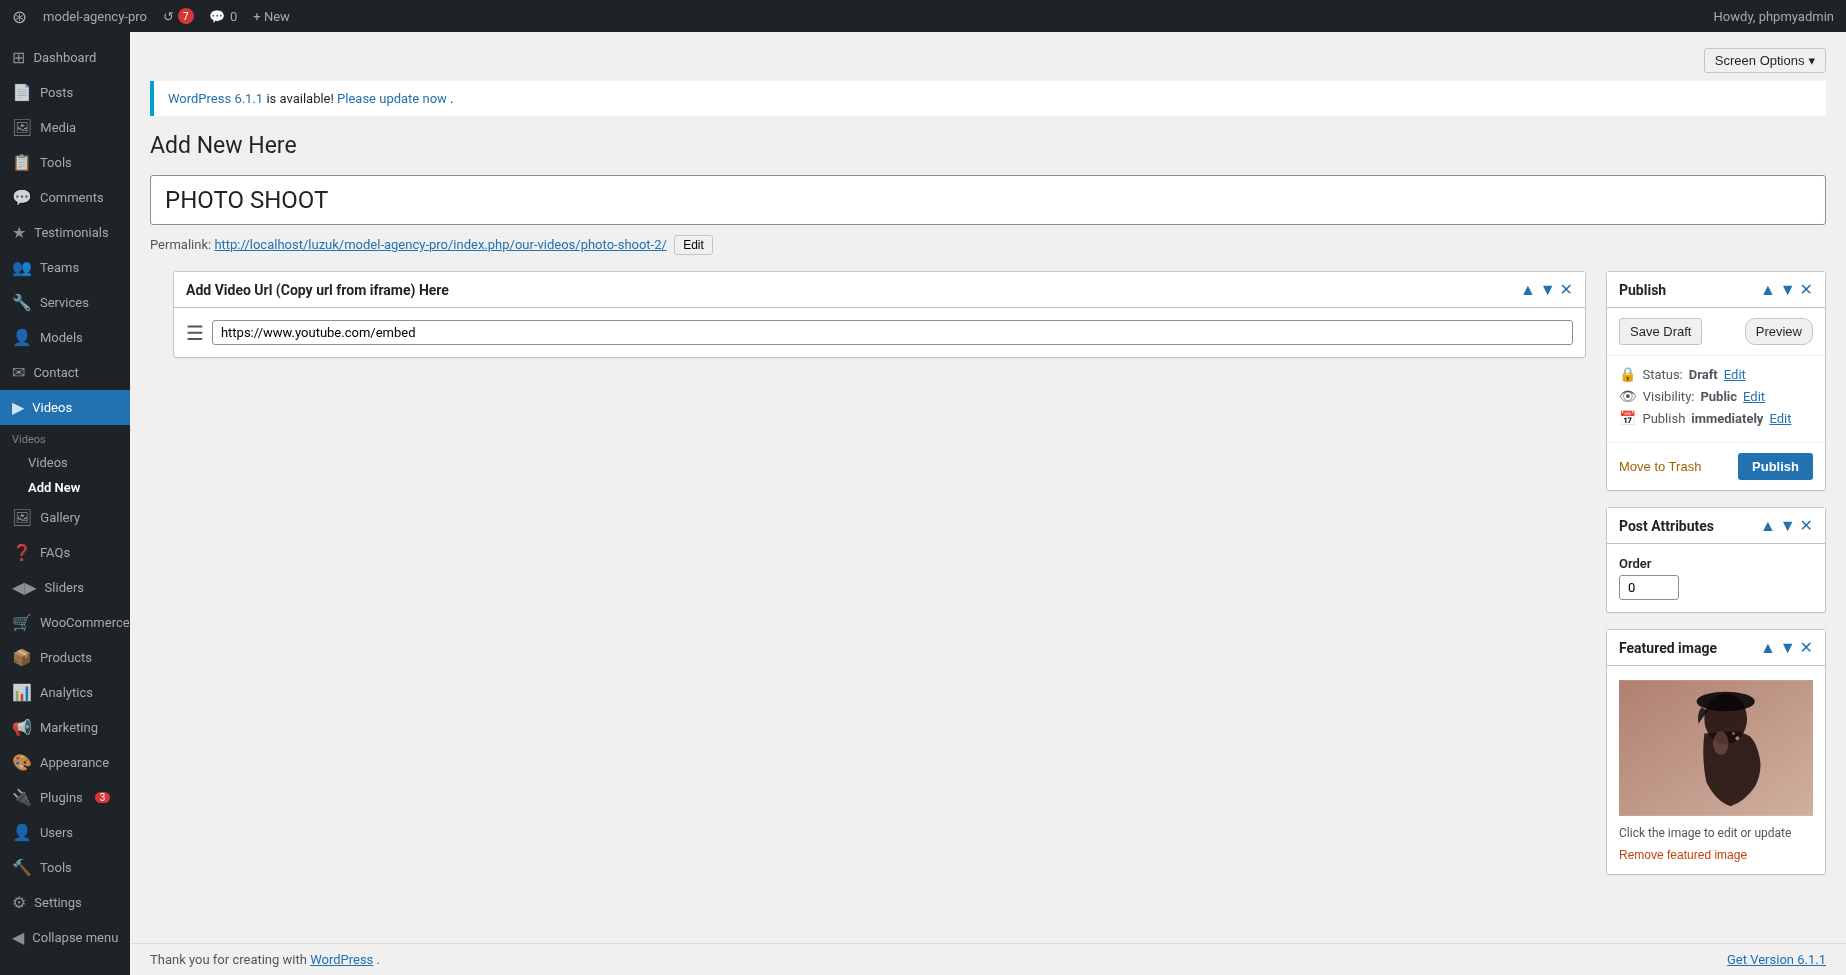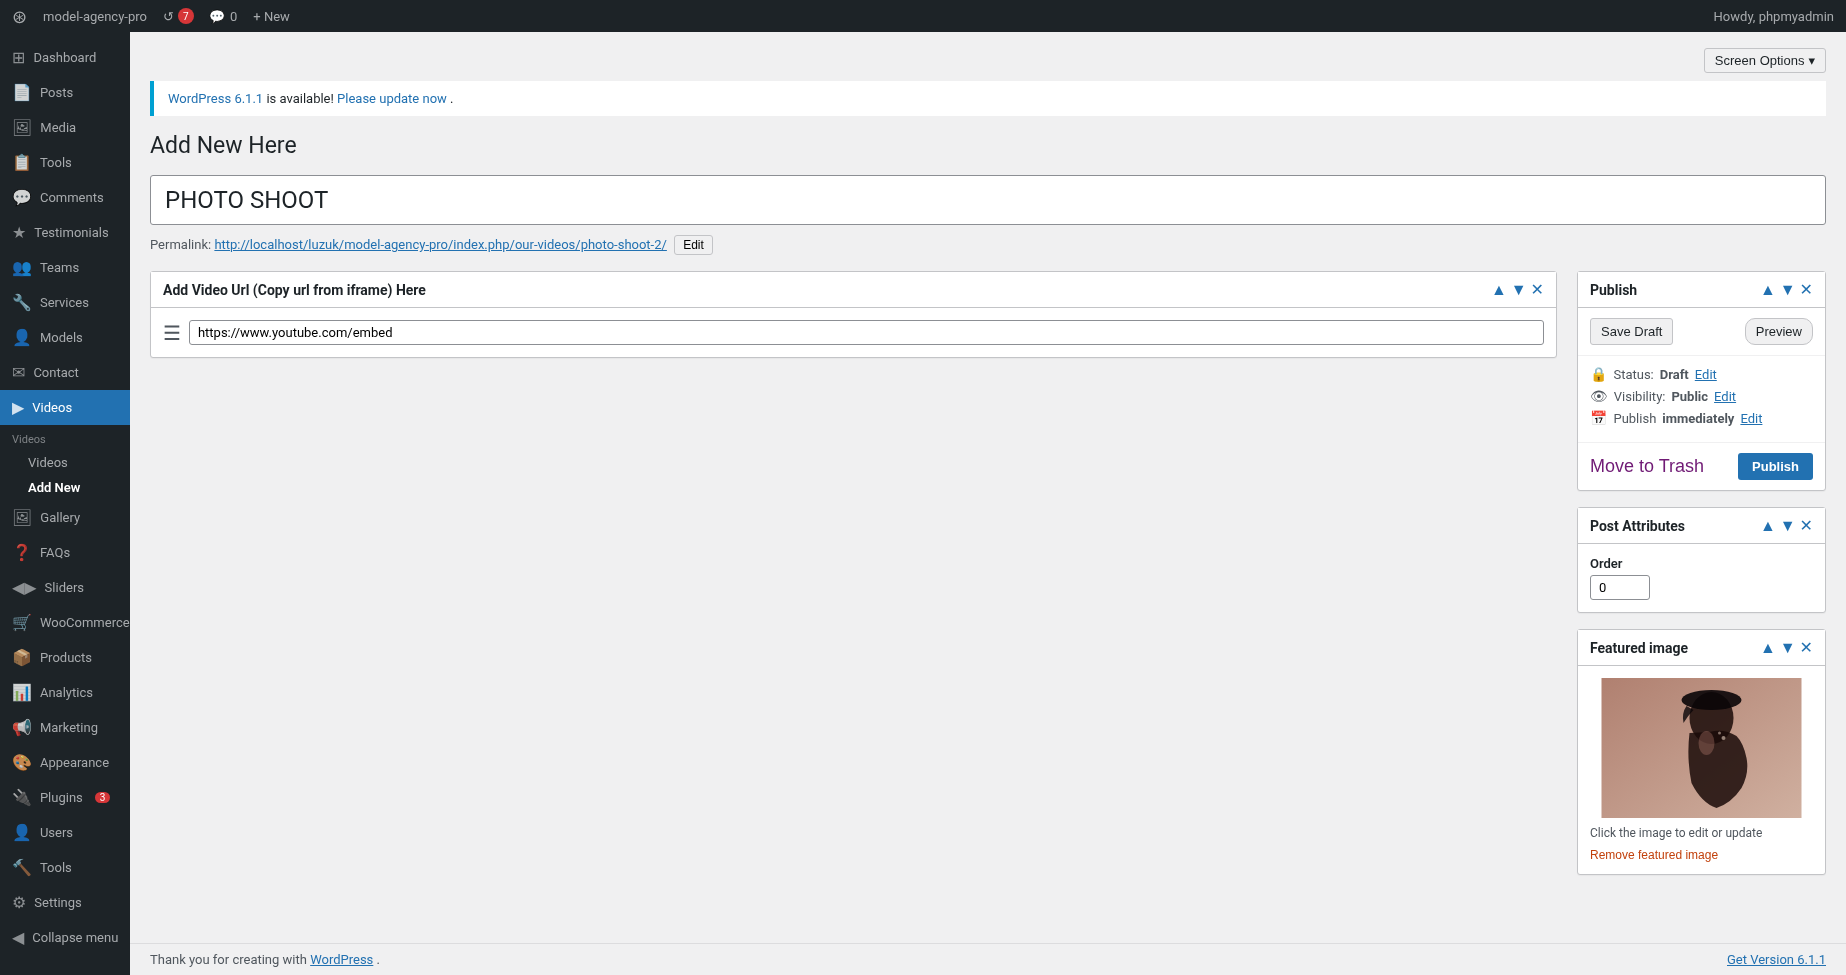--- a/index.html
+++ b/index.html
@@ -137,22 +137,22 @@
       border: 1px solid #c3c4c7;
       border-radius: 3px;
       padding: 2px 8px;
       font-size: 12px;
       cursor: pointer;
       margin-left: 4px;
     }
 
     
     .content-columns { display: flex; gap: 20px; align-items: flex-start; }
-    .content-main { flex: 1; }
-    .content-sidebar { width: 249px; flex-shrink: 0; }
+    .content-main { flex: 1; margin-left: 23px; }
+    .content-sidebar { width: 220px; flex-shrink: 0; }
 
     
     .metabox {
       background: #fff;
       border: 1px solid #c3c4c7;
       border-radius: 3px;
       margin-bottom: 16px;
       box-shadow: 0 1px 1px rgba(0,0,0,.04);
     }
     .metabox-header {
@@ -220,21 +220,21 @@
     .publish-info-row { display: flex; align-items: center; gap: 6px; margin-bottom: 6px; }
     .publish-info-row .info-icon { font-size: 14px; color: #50575e; }
     .publish-info-row a { color: #2271b1; }
     .publish-footer {
       display: flex;
       align-items: center;
       justify-content: space-between;
       padding: 10px 12px;
       border-top: 1px solid #f0f0f1;
     }
-    .btn-trash { color: #701a75; background: none; border: none; cursor: pointer; font-size: 18px; text-decoration: none; }
+    .btn-trash { color: #a16207; background: none; border: none; cursor: pointer; font-size: 13px; text-decoration: none; }
     .btn-publish {
       background: #2271b1;
       color: #fff;
       border: none;
       border-radius: 3px;
       padding: 6px 14px;
       font-size: 13px;
       cursor: pointer;
       font-weight: 600;
     }

